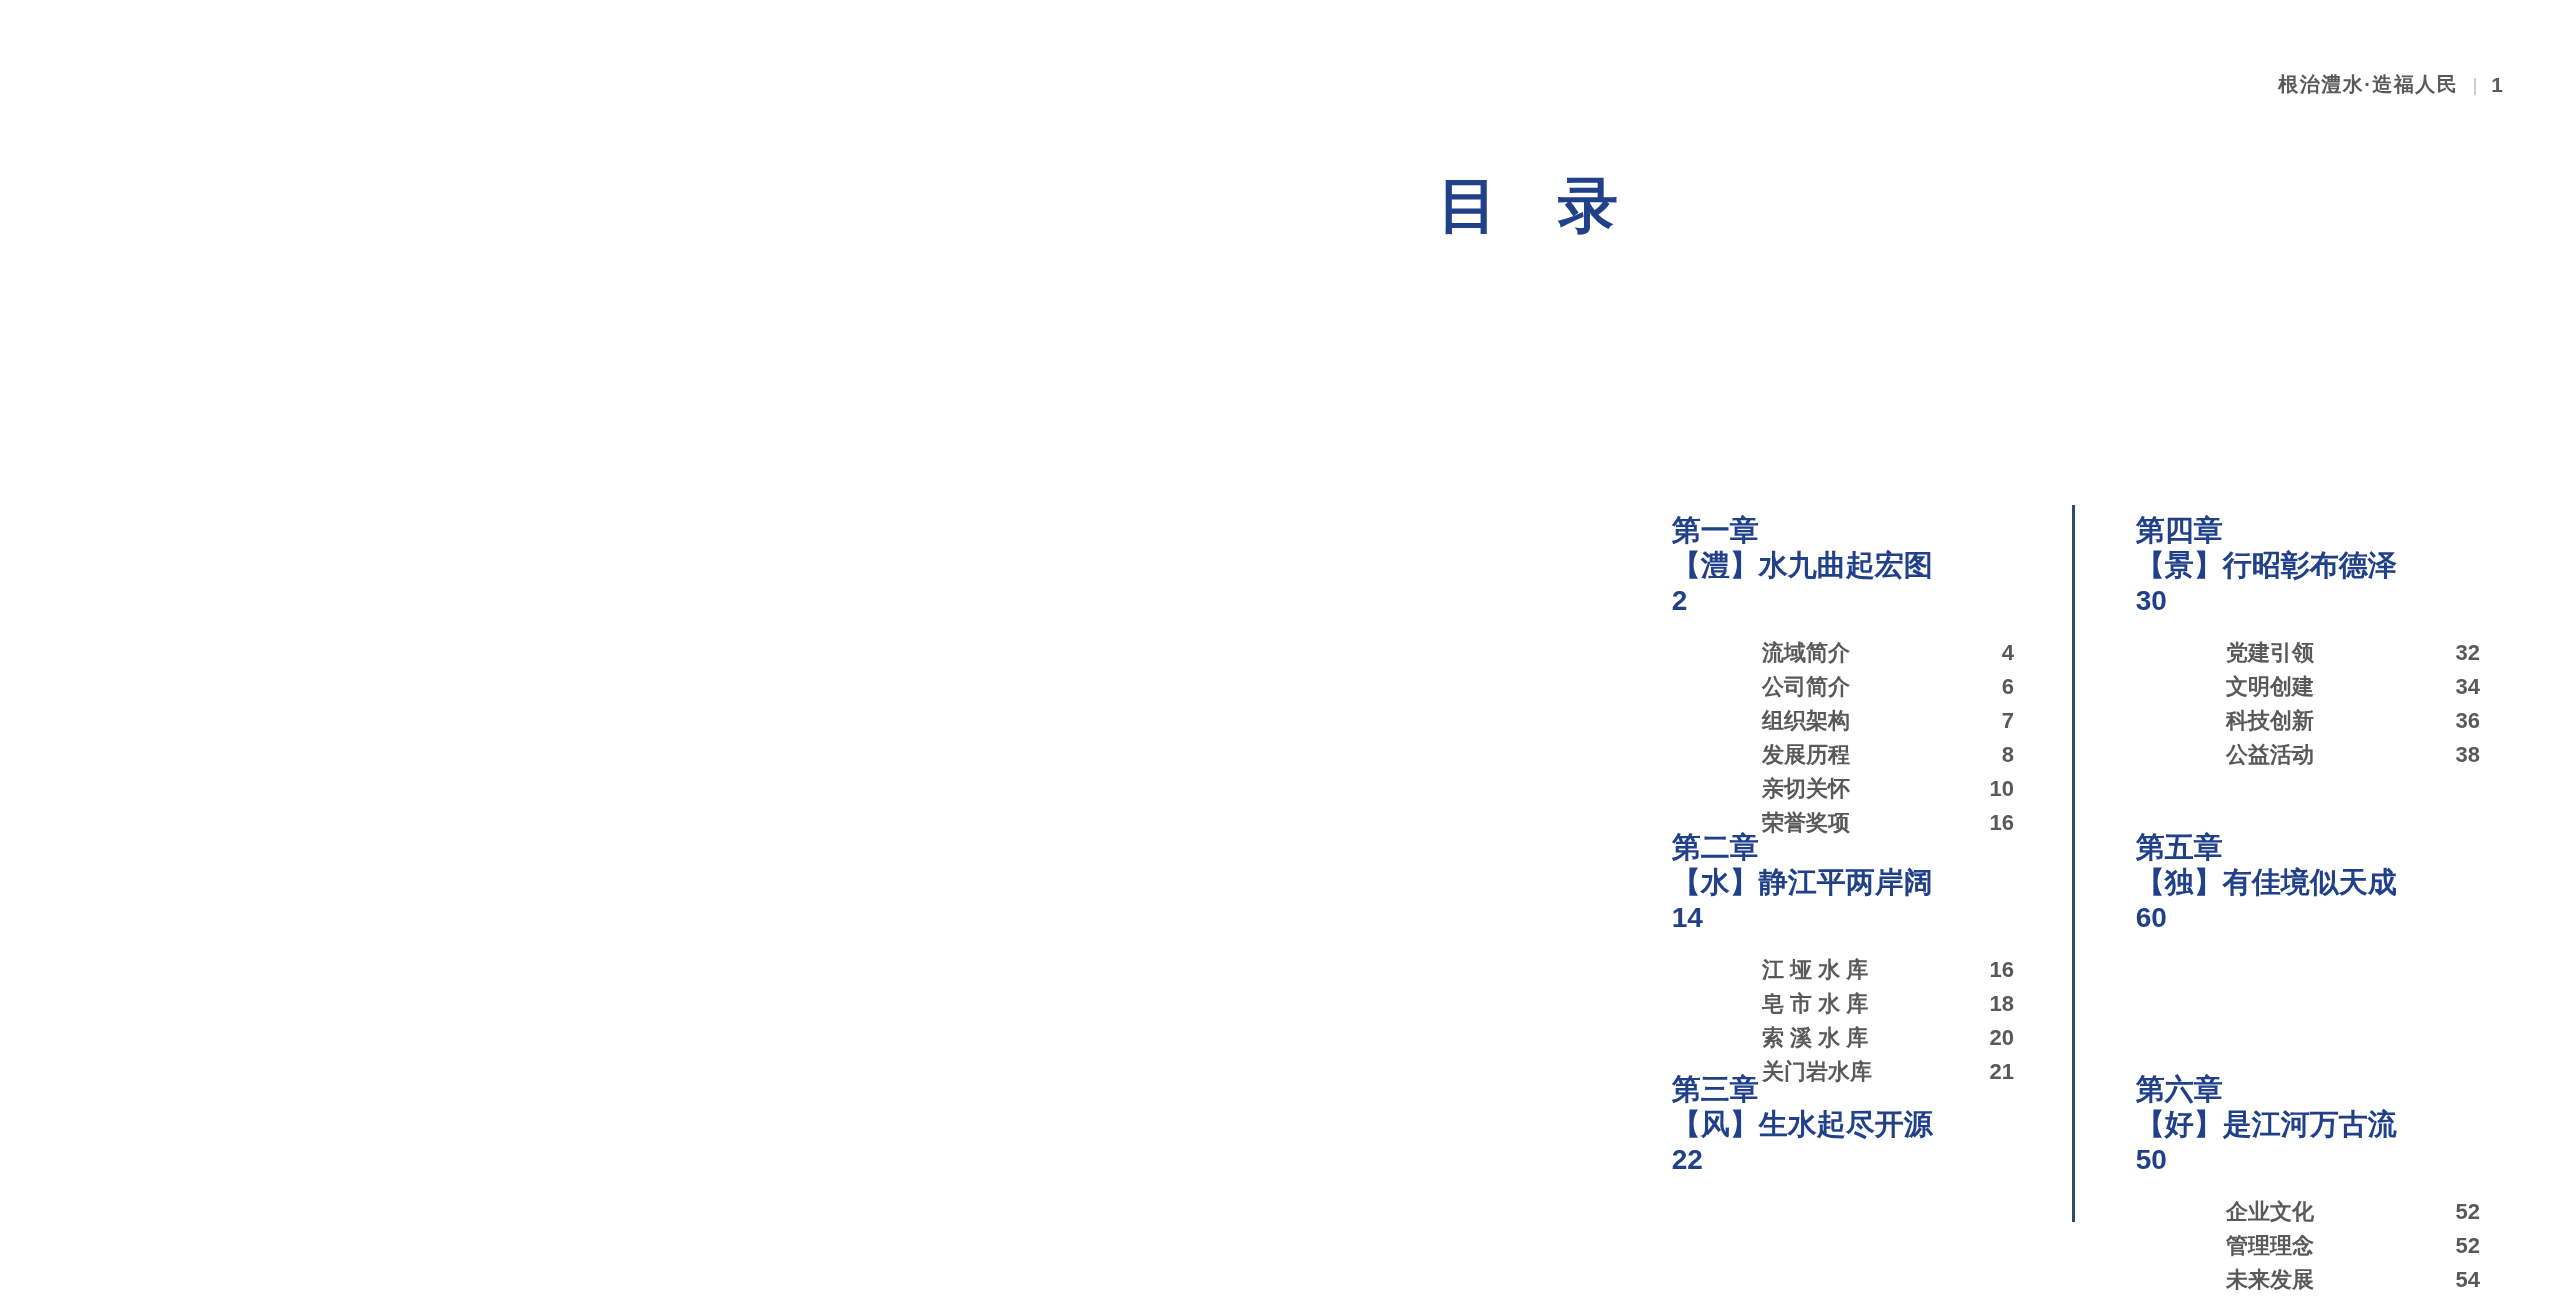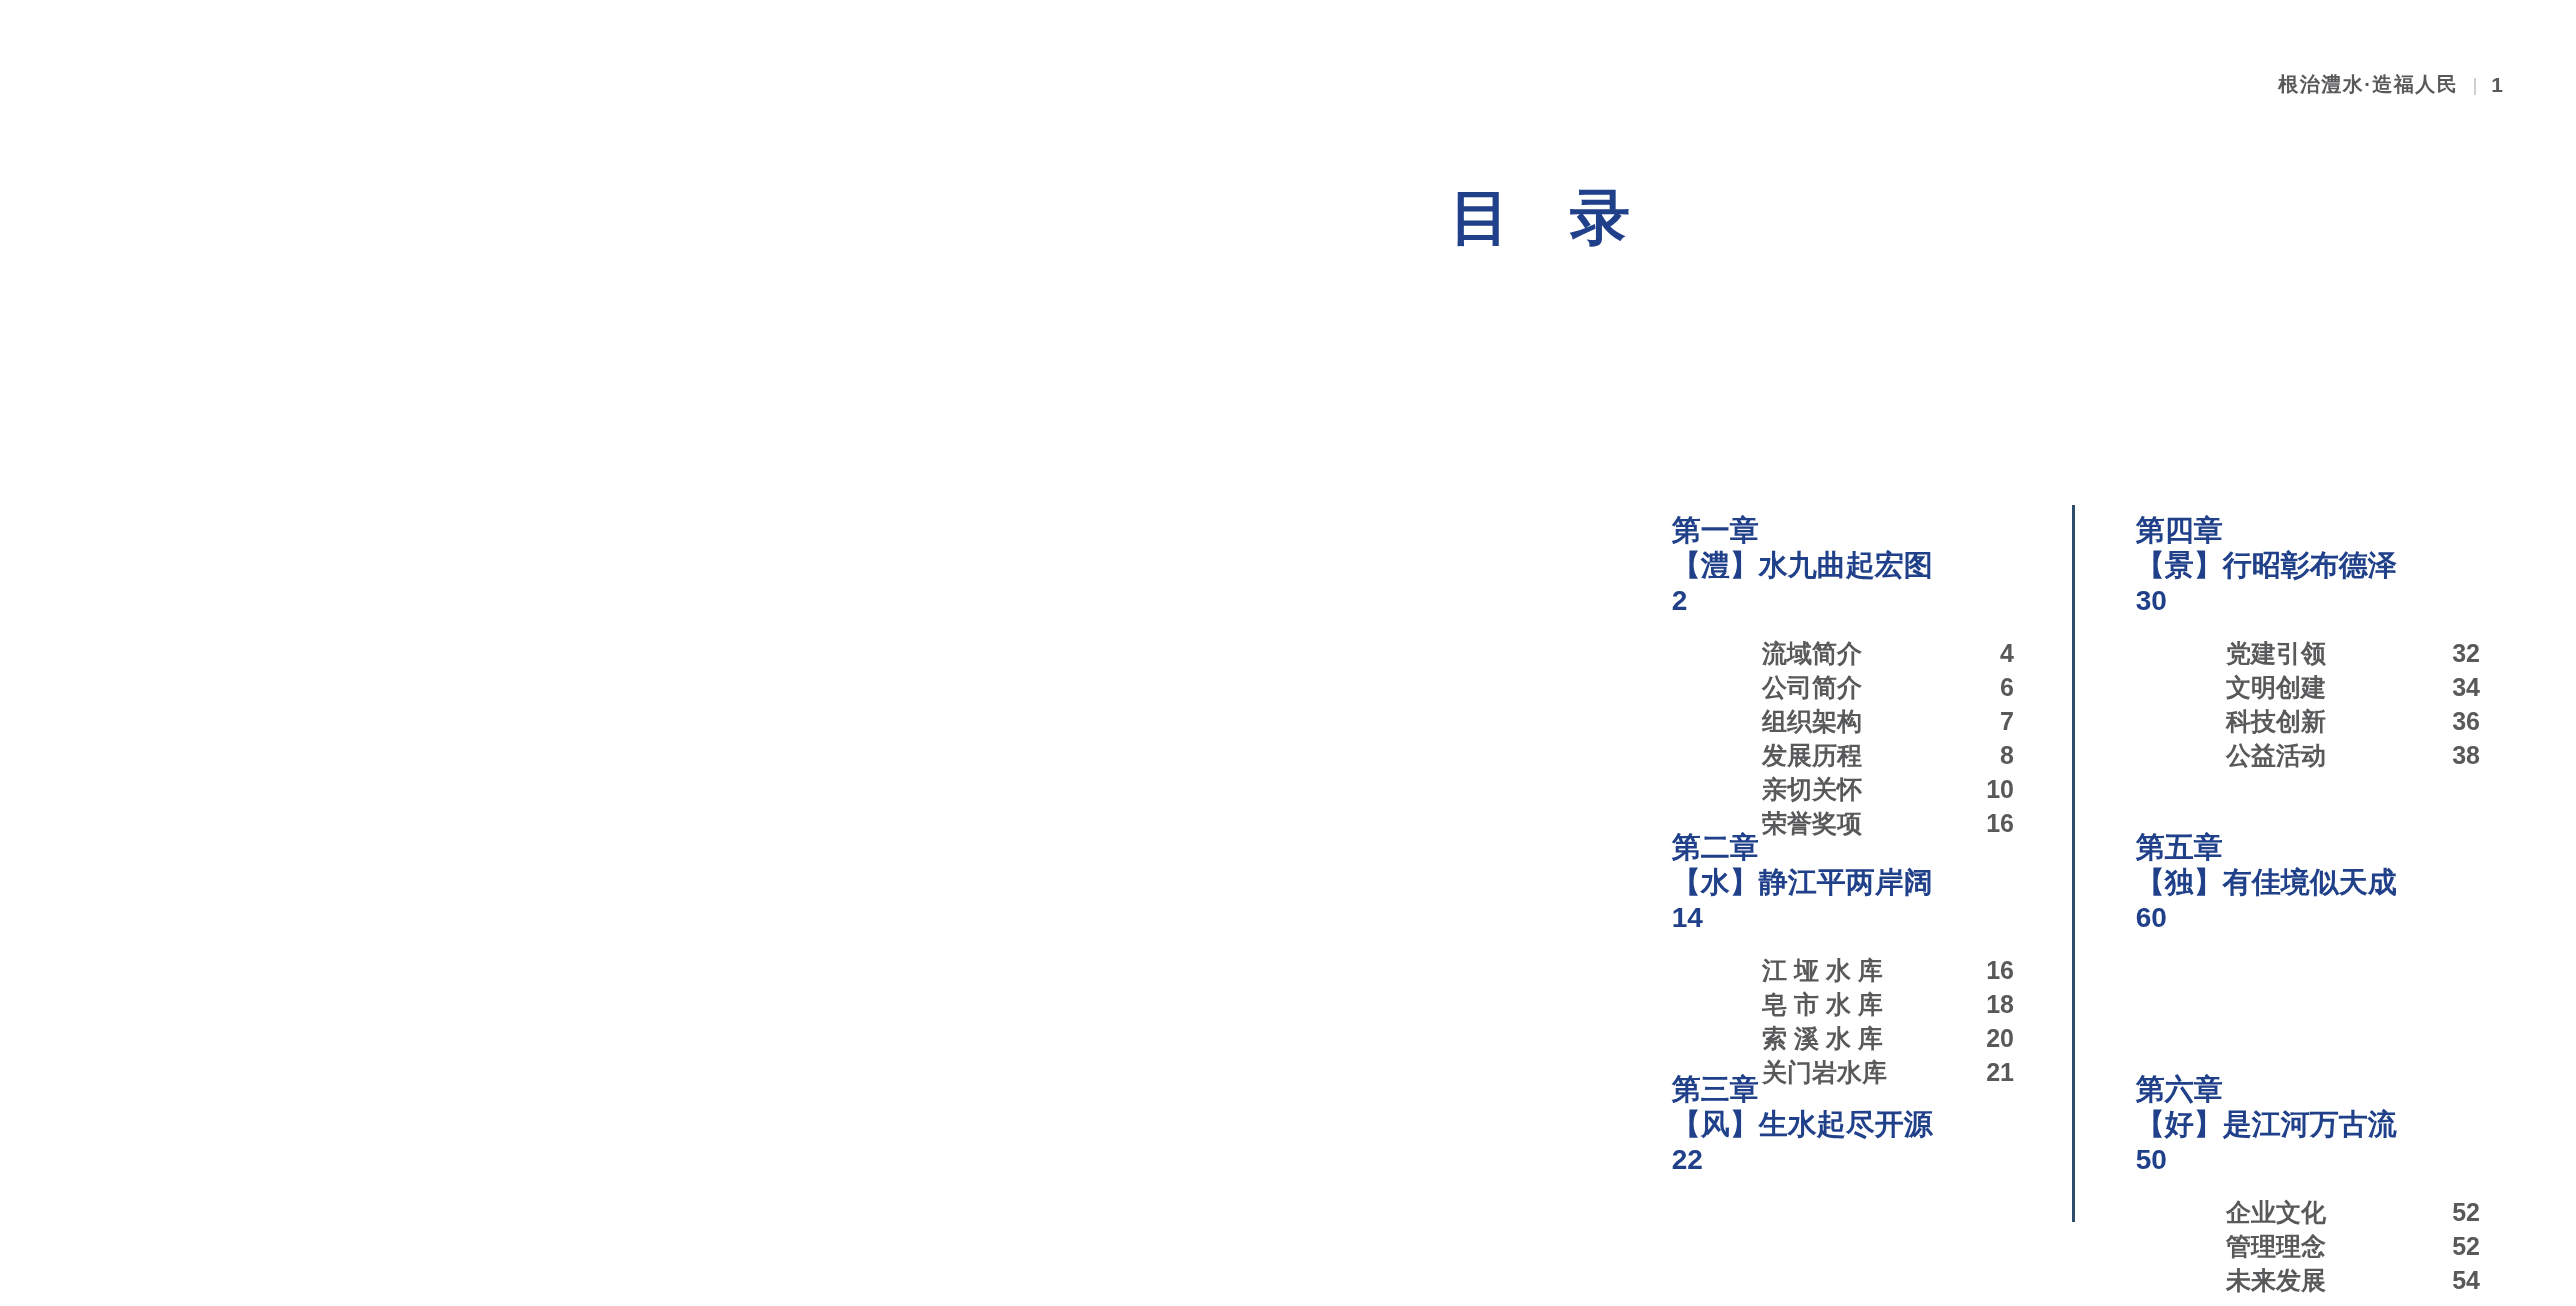--- a/index.html
+++ b/index.html
@@ -14,21 +14,21 @@
     font-size:20px;font-weight:700;color:var(--text_gray,#58595b);
     letter-spacing:1.5px;
     justify-content:center;
   }
   .page-header .sep{
     color:var(--separator_gray,#c2c3c6);font-weight:400;
     margin:0 14px;font-size:19px;letter-spacing:0;
   }
   .page-header .pagenum{font-size:21px;letter-spacing:0;}
   .doc-title{
-    position:absolute;left:1434px;top:167px;margin:16px;
+    position:absolute;left:1434px;top:167px;margin:4px;
     font-size:60px;line-height:69px;font-weight:900;
     color:var(--accent,#20408a);
     text-align:right;
   }
   .divider{
     position:absolute;left:2072px;top:505px;width:3.1px;height:717px;
     background:var(--divider,#2e4d6b);
   }
   .toc-section{position:absolute;}
   .col0{left:1664px;width:350px;}
@@ -41,21 +41,21 @@
     color:var(--accent,#20408a);font-weight:900;
     font-size:29px;line-height:35px;white-space:nowrap;flex-direction:column;
   }
   .ch-label{margin-right:19px;}
   .ch-title{flex:1;}
   .ch-page{font-size:28px;margin-left:7.7px;}
   .items{list-style:none;margin:18.4px 0 0;padding:0 0 0 98px;}
   .item-row{
     display:flex;justify-content:space-between;align-items:baseline;
     height:34px;line-height:34px;cursor:pointer;
-    font-size:25px;font-weight:600;color:var(--text_gray,#58595b);
+    font-size:22px;font-weight:600;color:var(--text_gray,#58595b);
     white-space:nowrap;
     text-align:center;
   }
   .item-page{font-weight:700;}
 </style>
 </head>
 <body>
 
 <header class="page-header">
   <span class="slogan">根治澧水·造福人民</span>

